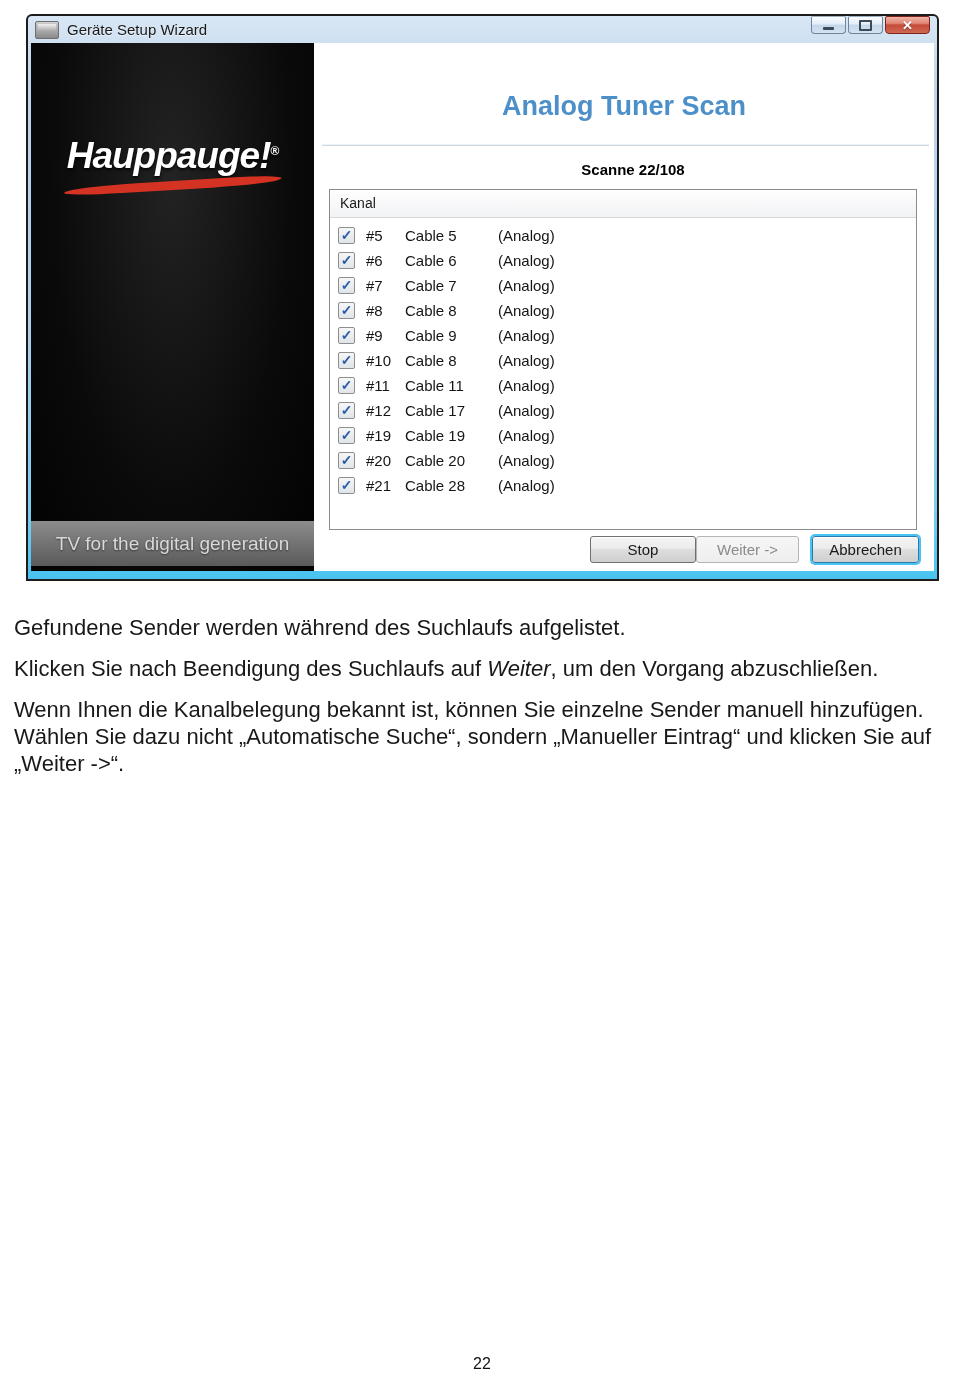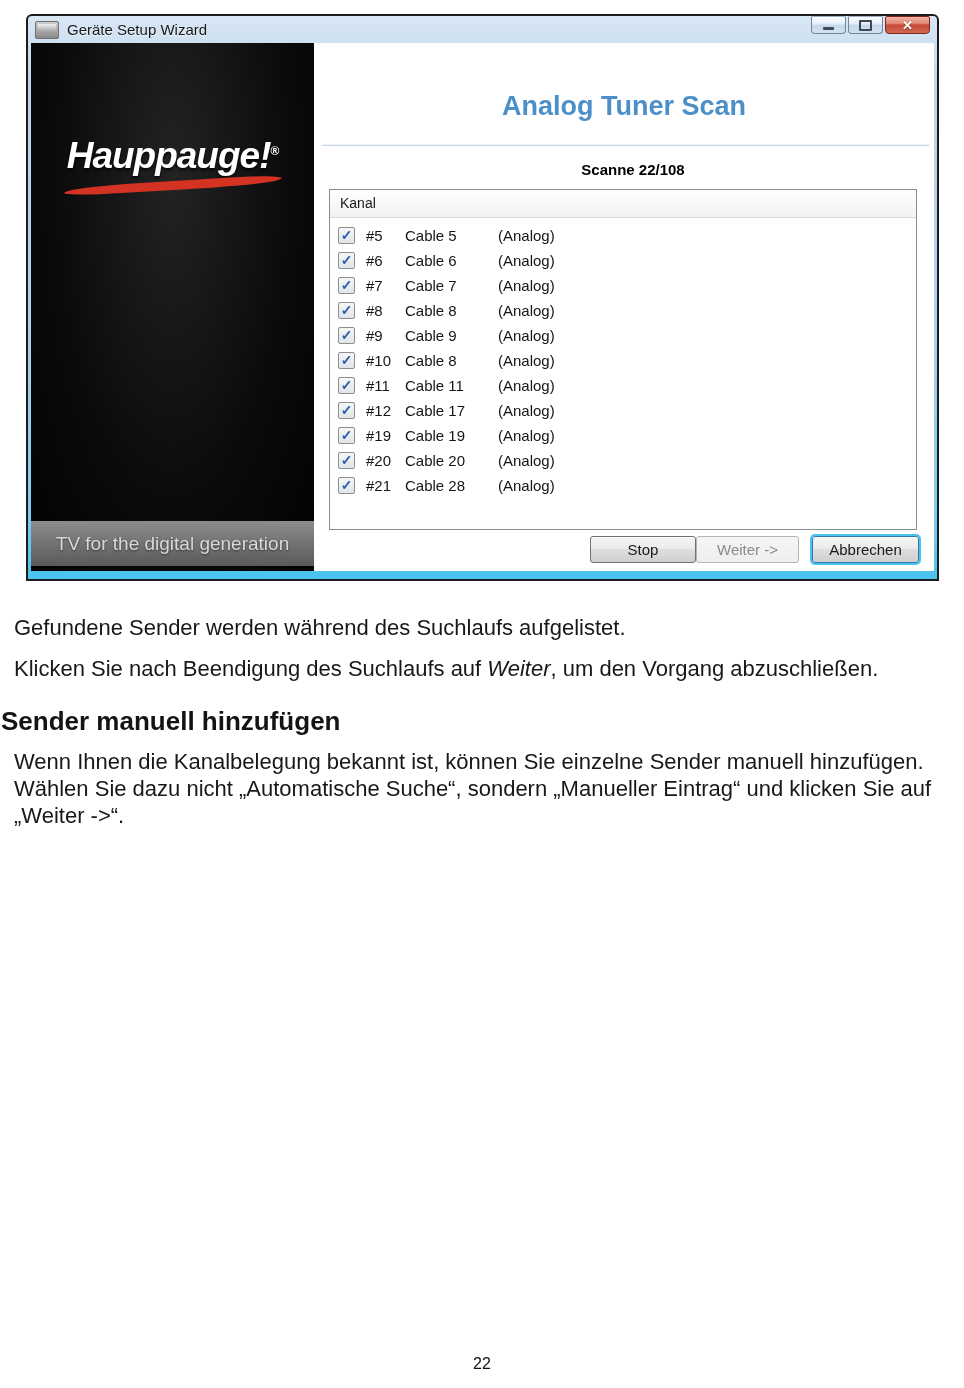--- a/index.html
+++ b/index.html
@@ -232,17 +232,16 @@
         <button class="btn btn-cancel">Abbrechen</button>
       </div>
     </div>
 
   </div>
 </div>
 
 <div class="doc">
   <p class="p1">Gefundene Sender werden während des Suchlaufs aufgelistet.</p>
   <p class="p2"><span>Klicken Sie nach Beendigung des Suchlaufs auf </span><i>Weiter</i><span>, um den Vorgang abzuschließen.</span></p>
-  <h2 class="section-heading">Sender manuell hinzufügen</h2>
   <p class="p3">Wenn Ihnen die Kanalbelegung bekannt ist, können Sie einzelne Sender manuell hinzufügen. Wählen Sie dazu nicht „Automatische Suche“, sondern „Manueller Eintrag“ und klicken Sie auf „Weiter -&gt;“.</p>
 </div>
 
 <div class="page-number">22</div>
 
 </body></html>

